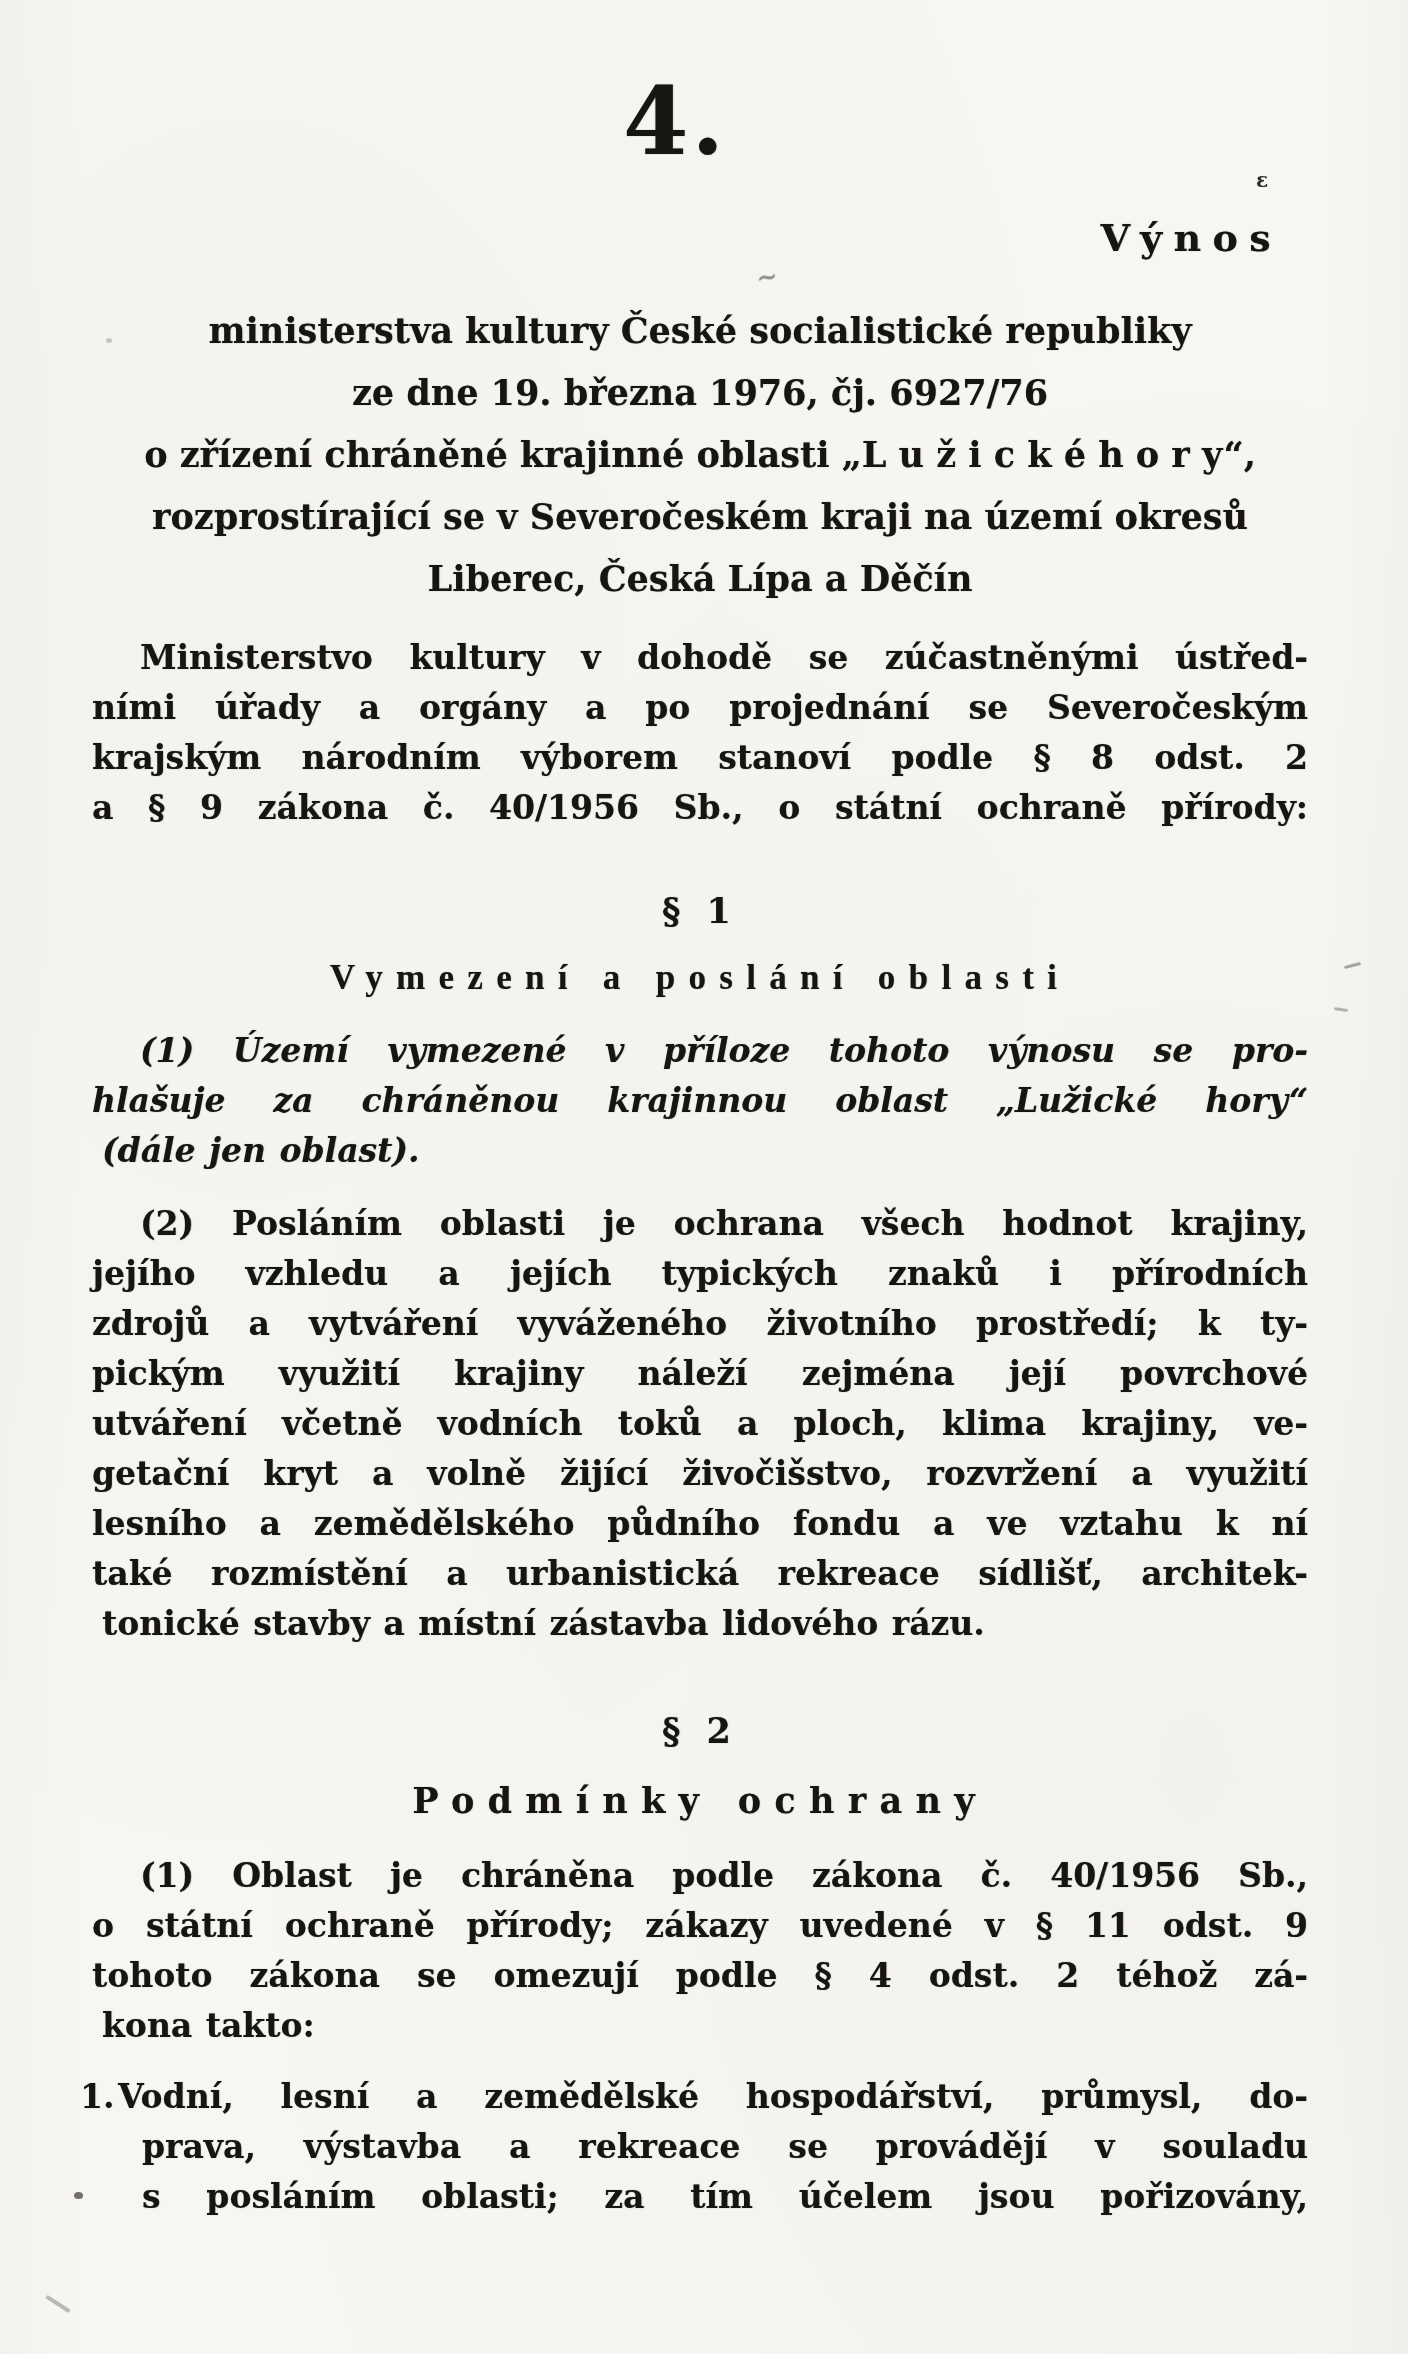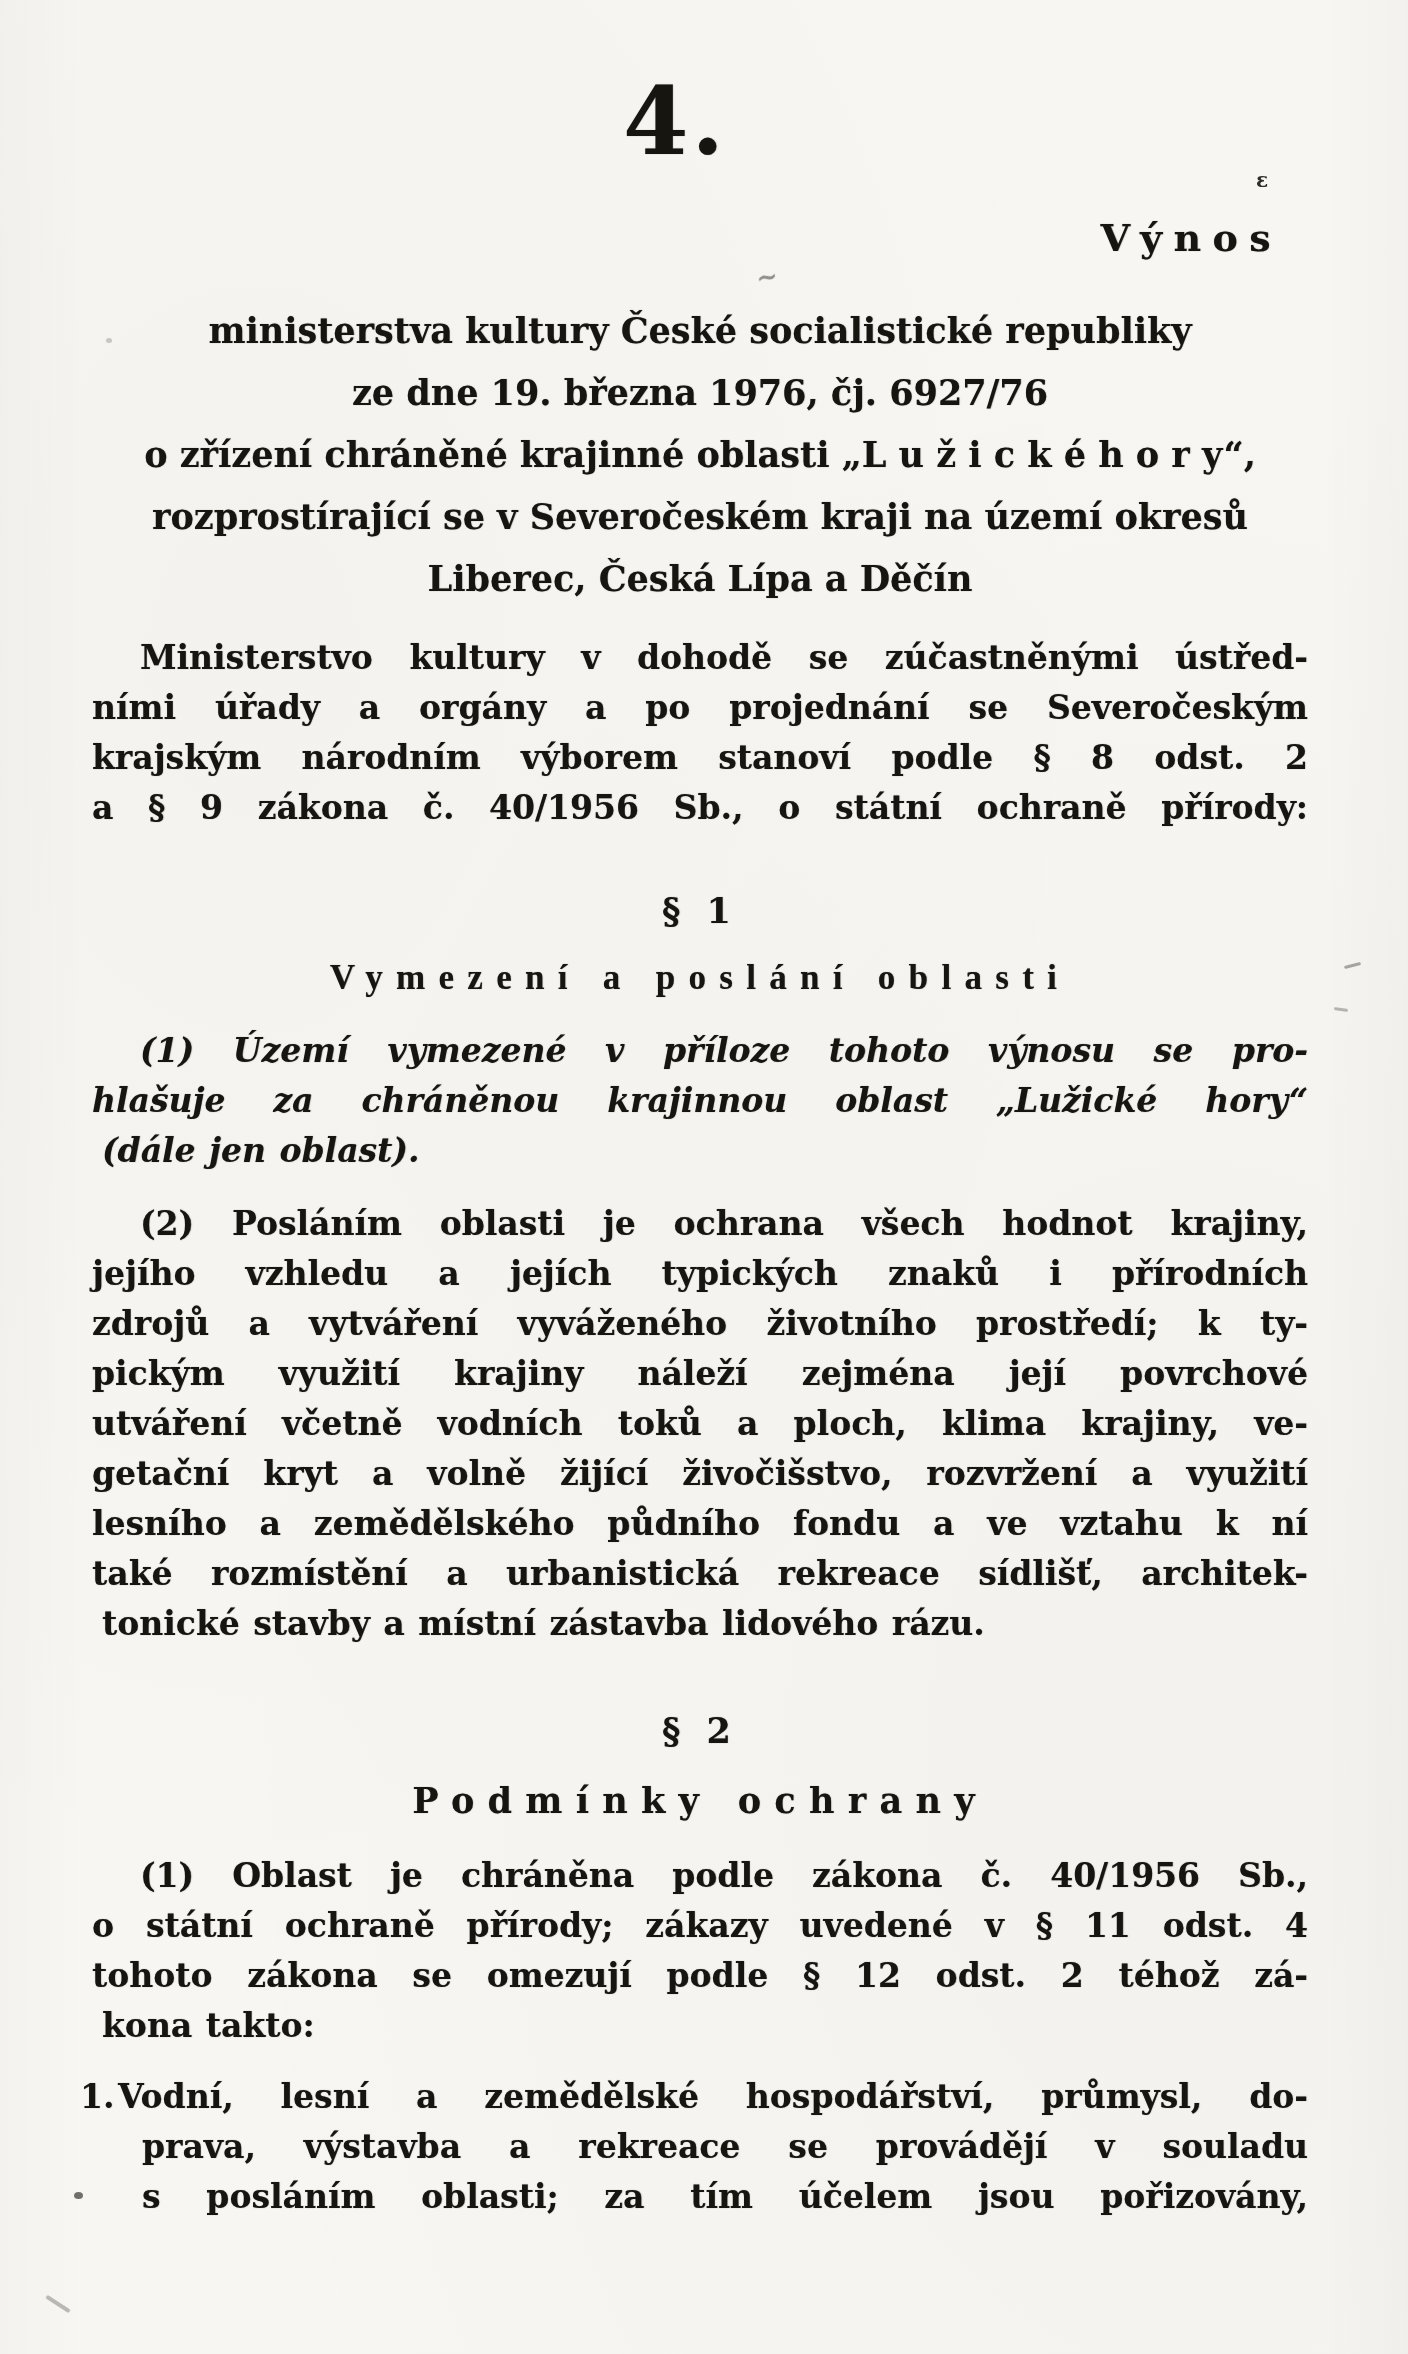--- a/index.html
+++ b/index.html
@@ -107,22 +107,22 @@
         <div class="line">také rozmístění a urbanistická rekreace sídlišť, architek-</div>
         <div class="line last">tonické stavby a místní zástavba lidového rázu.</div>
       </div>
 
     <div class="block center sec-head s2-head">§ 2</div>
 
     <div class="block center sub-head s2-sub">Podmínky ochrany</div>
 
     <div class="block para-block s2p1 indent-first">
         <div class="line">(1) Oblast je chráněna podle zákona č. 40/1956 Sb.,</div>
-        <div class="line">o státní ochraně přírody; zákazy uvedené v § 11 odst. 4</div>
-        <div class="line">tohoto zákona se omezují podle § 12 odst. 2 téhož zá-</div>
+        <div class="line">o státní ochraně přírody; zákazy uvedené v § 11 odst. 9</div>
+        <div class="line">tohoto zákona se omezují podle § 4 odst. 2 téhož zá-</div>
         <div class="line last">kona takto:</div>
       </div>
 
     <div class="block para-block item">
       <span class="item-no">1.</span>
       <div>
           <div class="line">Vodní, lesní a zemědělské hospodářství, průmysl, do-</div>
           <div class="line">prava, výstavba a rekreace se provádějí v souladu</div>
           <div class="line">s posláním oblasti; za tím účelem jsou pořizovány,</div>
         </div>

